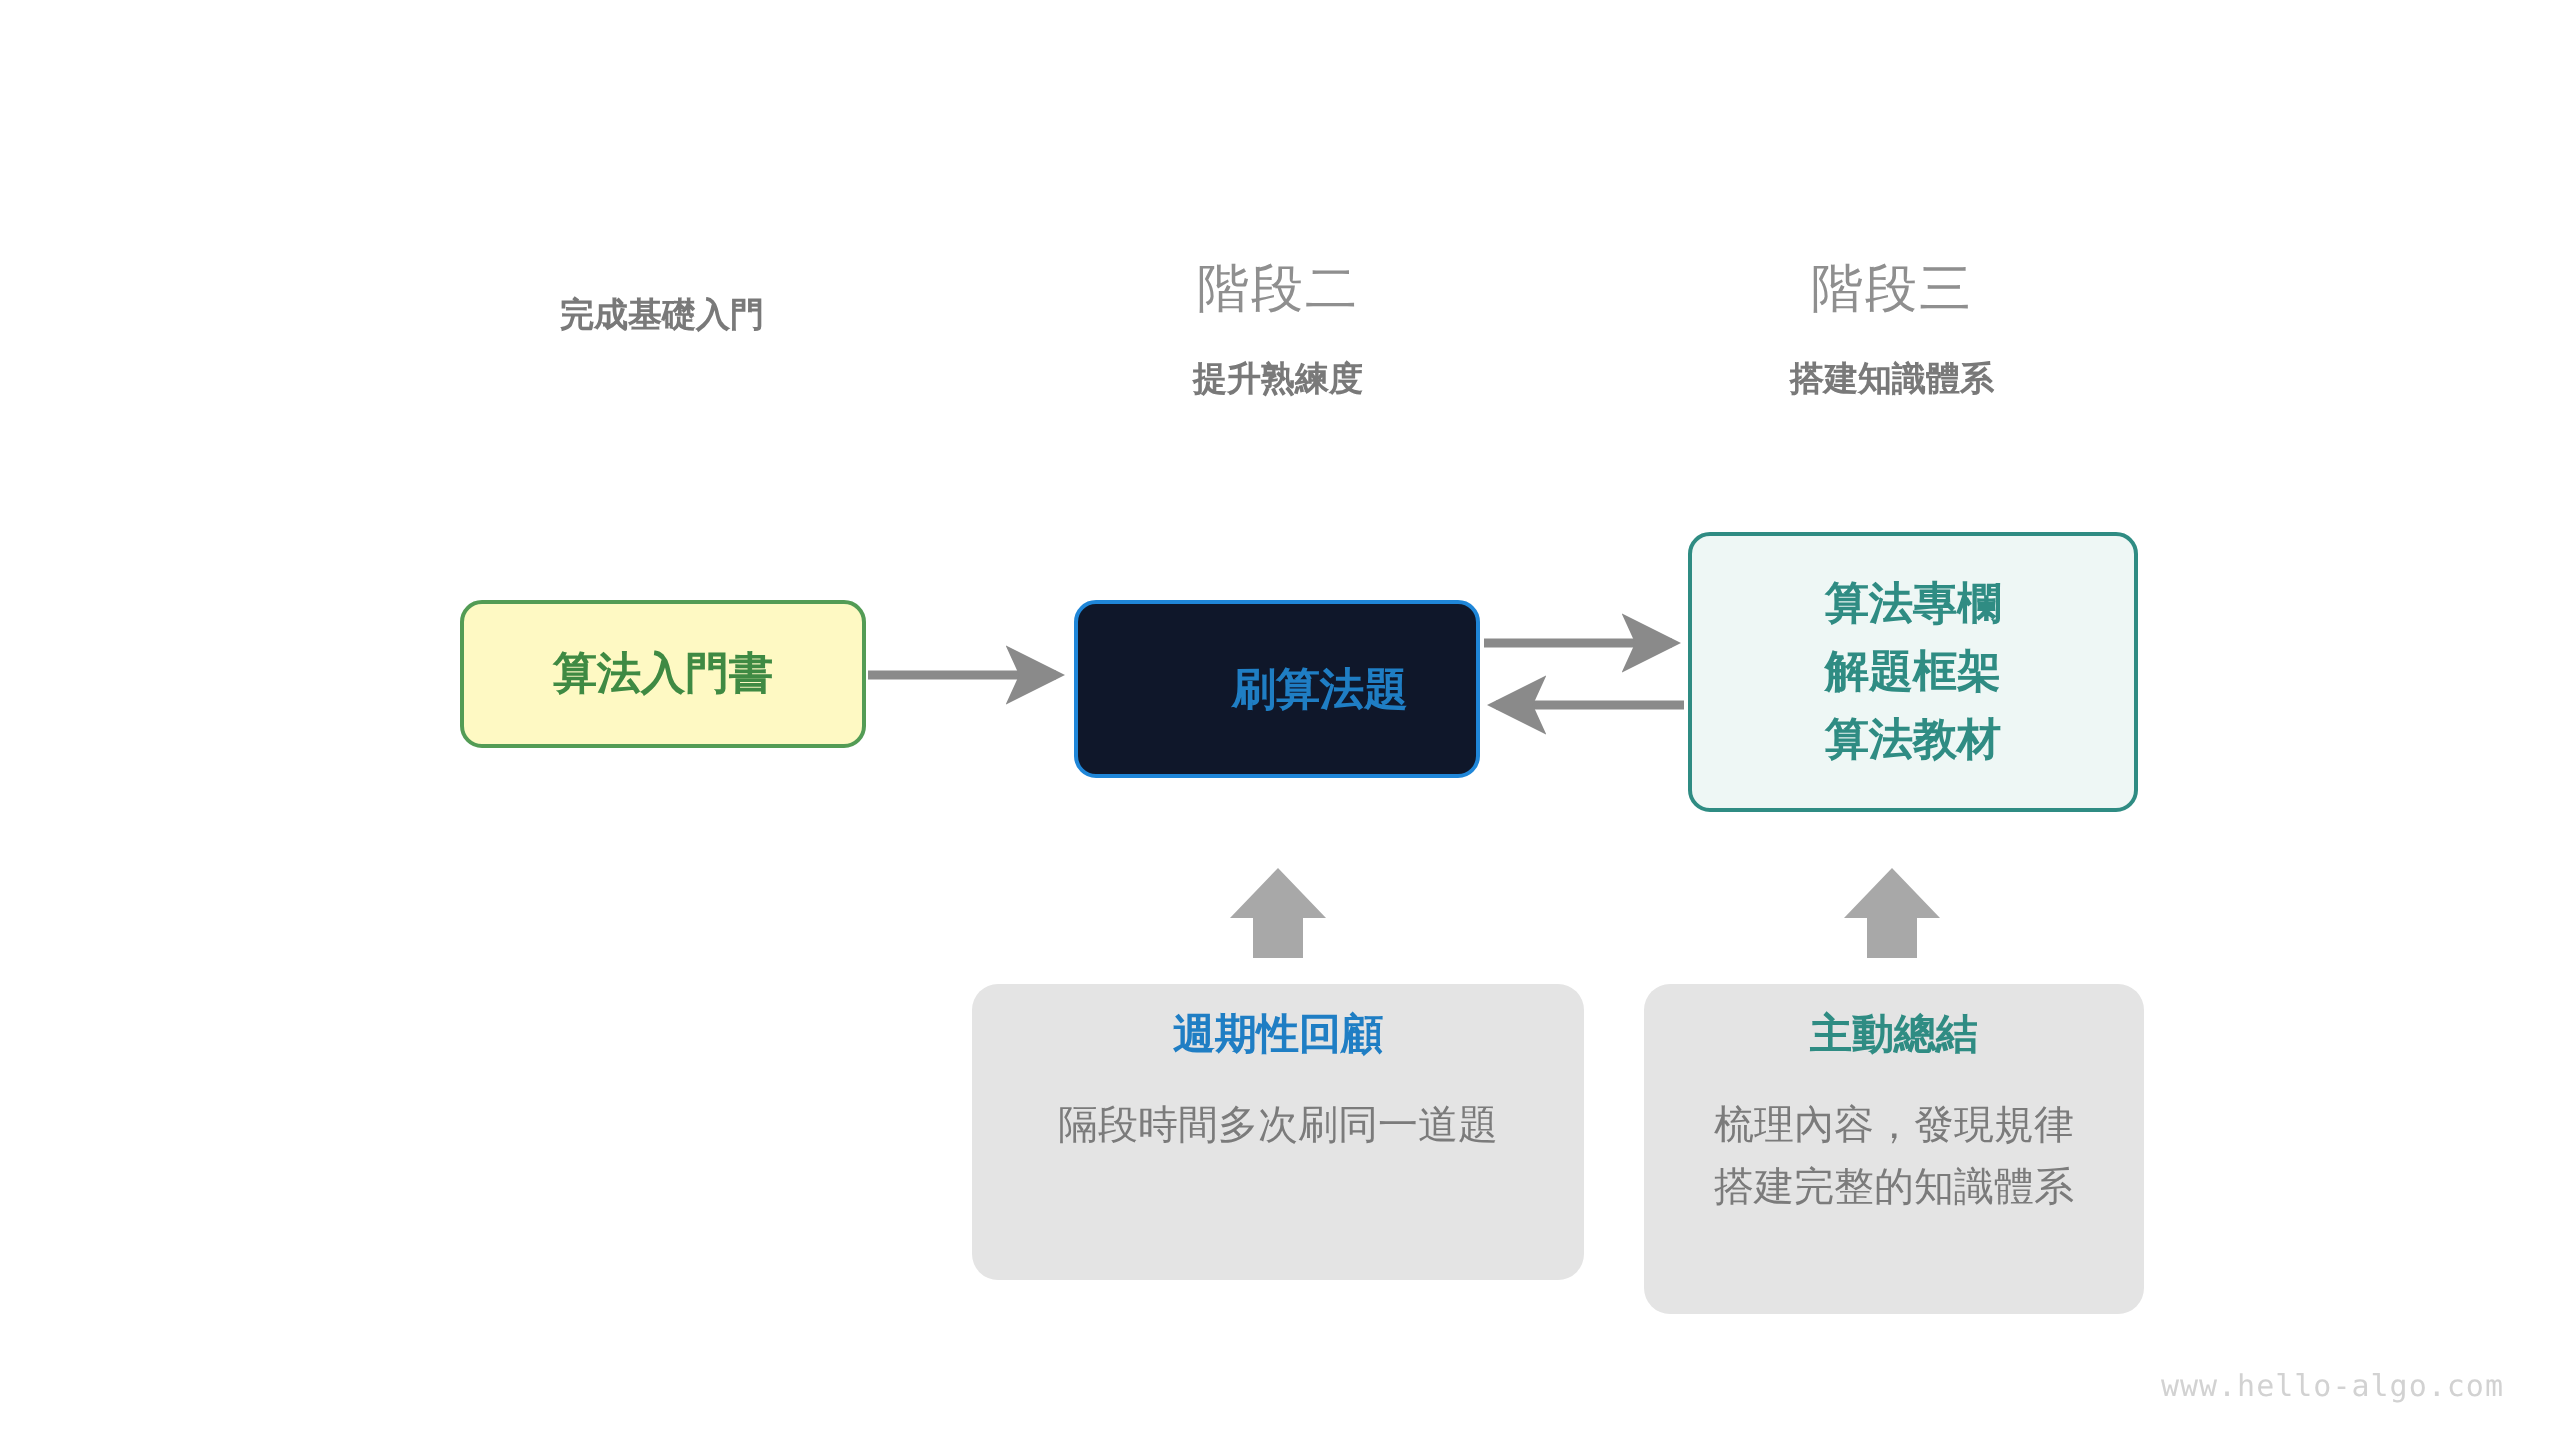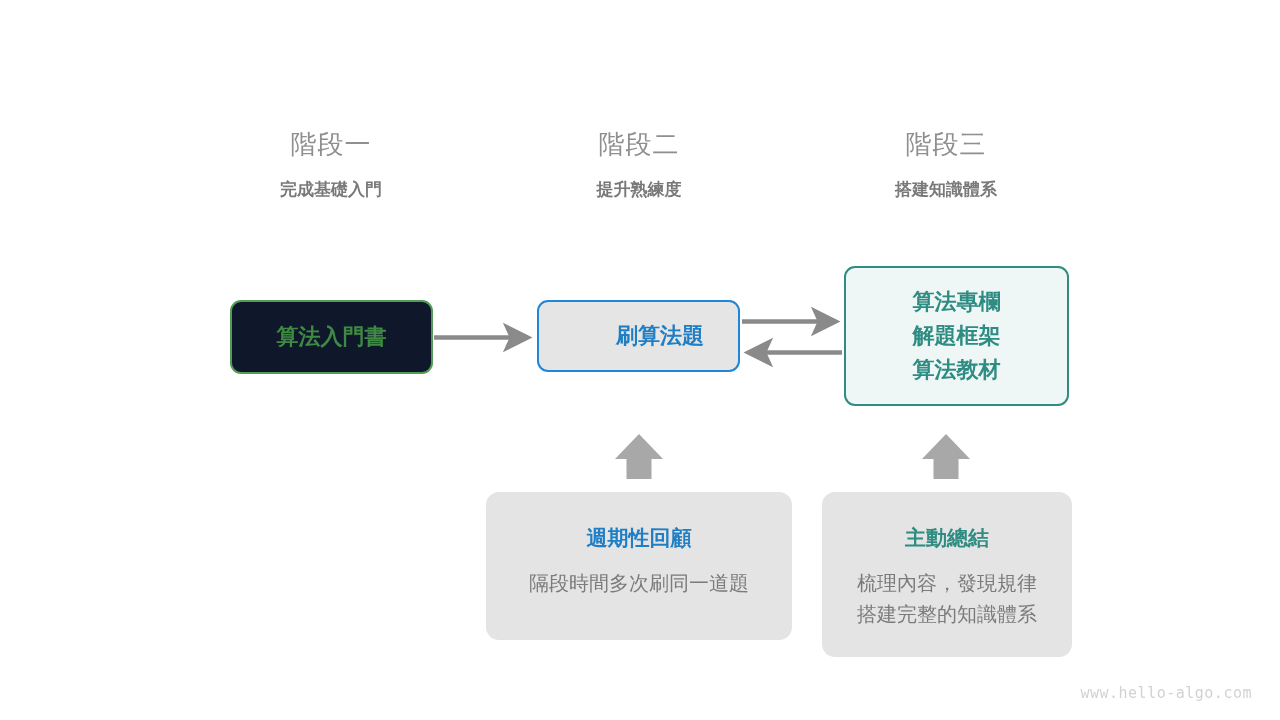--- a/index.html
+++ b/index.html
@@ -60,50 +60,50 @@
   .node-line {
     font-size: 22px;
     font-weight: 700;
     line-height: 34px;
     white-space: nowrap;
   }
 
   #node-book {
     left: 230px; top: 300px;
     width: 203px; height: 74px;
-    background: #0f172a;
+    background: #fef9c3;
     border: 2.5px solid #539c55;
   }
   #node-book .node-line { color: #3f8a43; }
 
   #node-practice {
     left: 537px; top: 300px;
-    width: 203px; height: 72px;
-    background: #e5e5e5;
+    width: 203px; height: 89px;
+    background: #0f172a;
     border: 2.5px solid #1f86d8;
     padding-left: 43px;
   }
   #node-practice .node-line { color: #1f7ec4; }
 
   #node-resources {
     left: 844px; top: 266px;
     width: 225px; height: 140px;
     background: #eef7f5;
     border: 2.5px solid #2f8c83;
   }
   #node-resources .node-line { color: #2f8c83; }
 
   
   .tip-card {
     position: absolute;
     box-sizing: border-box;
     background: #e4e4e4;
     border-radius: 13px;
     text-align: center;
-    padding-top: 32px;
+    padding-top: 12px;
   }
   #tip-review { left: 486px; top: 492px; width: 306px; height: 148px; }
   #tip-summary { left: 822px; top: 492px; width: 250px; height: 165px; }
 
   .tip-title {
     font-size: 21px;
     font-weight: 700;
     line-height: 28px;
     white-space: nowrap;
   }
@@ -138,21 +138,20 @@
     letter-spacing: 0.5px;
     white-space: nowrap;
   }
 </style>
 </head>
 <body>
 
 <div id="canvas">
 
   <div class="stage-header" id="stage-1">
-    <div class="stage-title">階段一</div>
     <div class="stage-sub">完成基礎入門</div>
   </div>
   <div class="stage-header" id="stage-3">
     <div class="stage-title">階段三</div>
     <div class="stage-sub">搭建知識體系</div>
   </div>
   <div class="stage-header" id="stage-2">
     <div class="stage-title">階段二</div>
     <div class="stage-sub">提升熟練度</div>
   </div>

